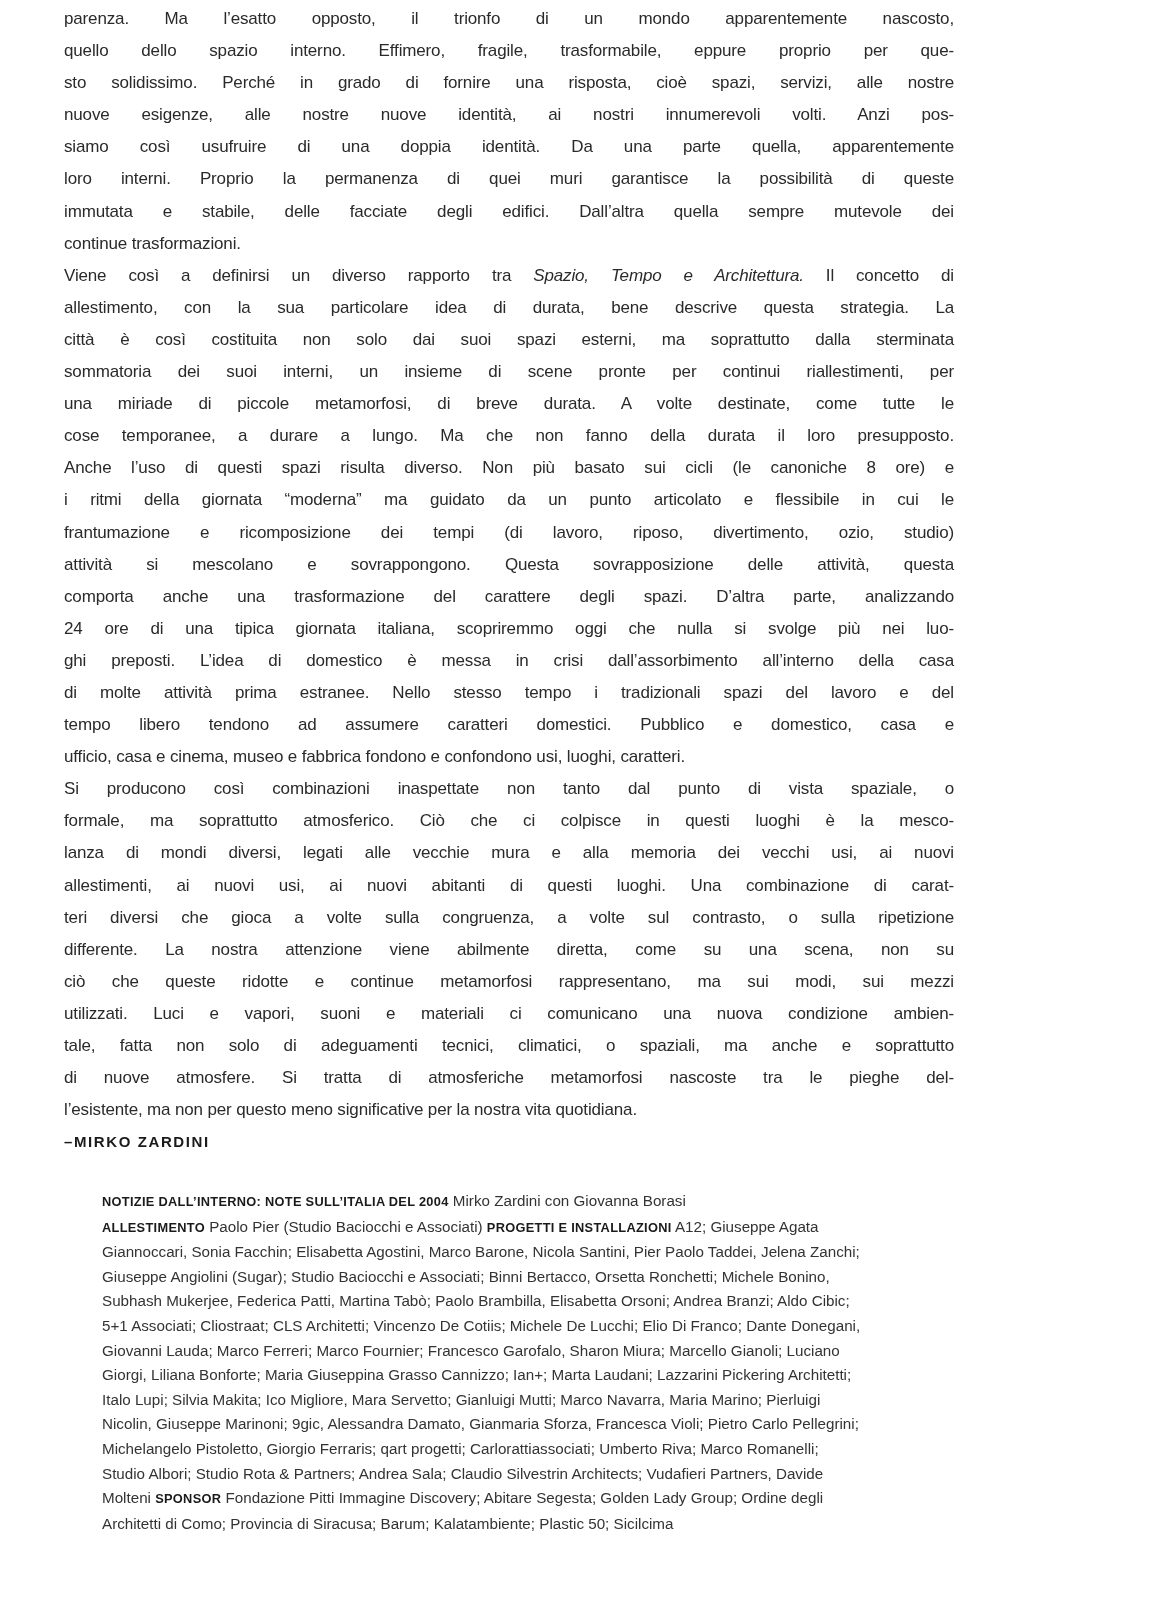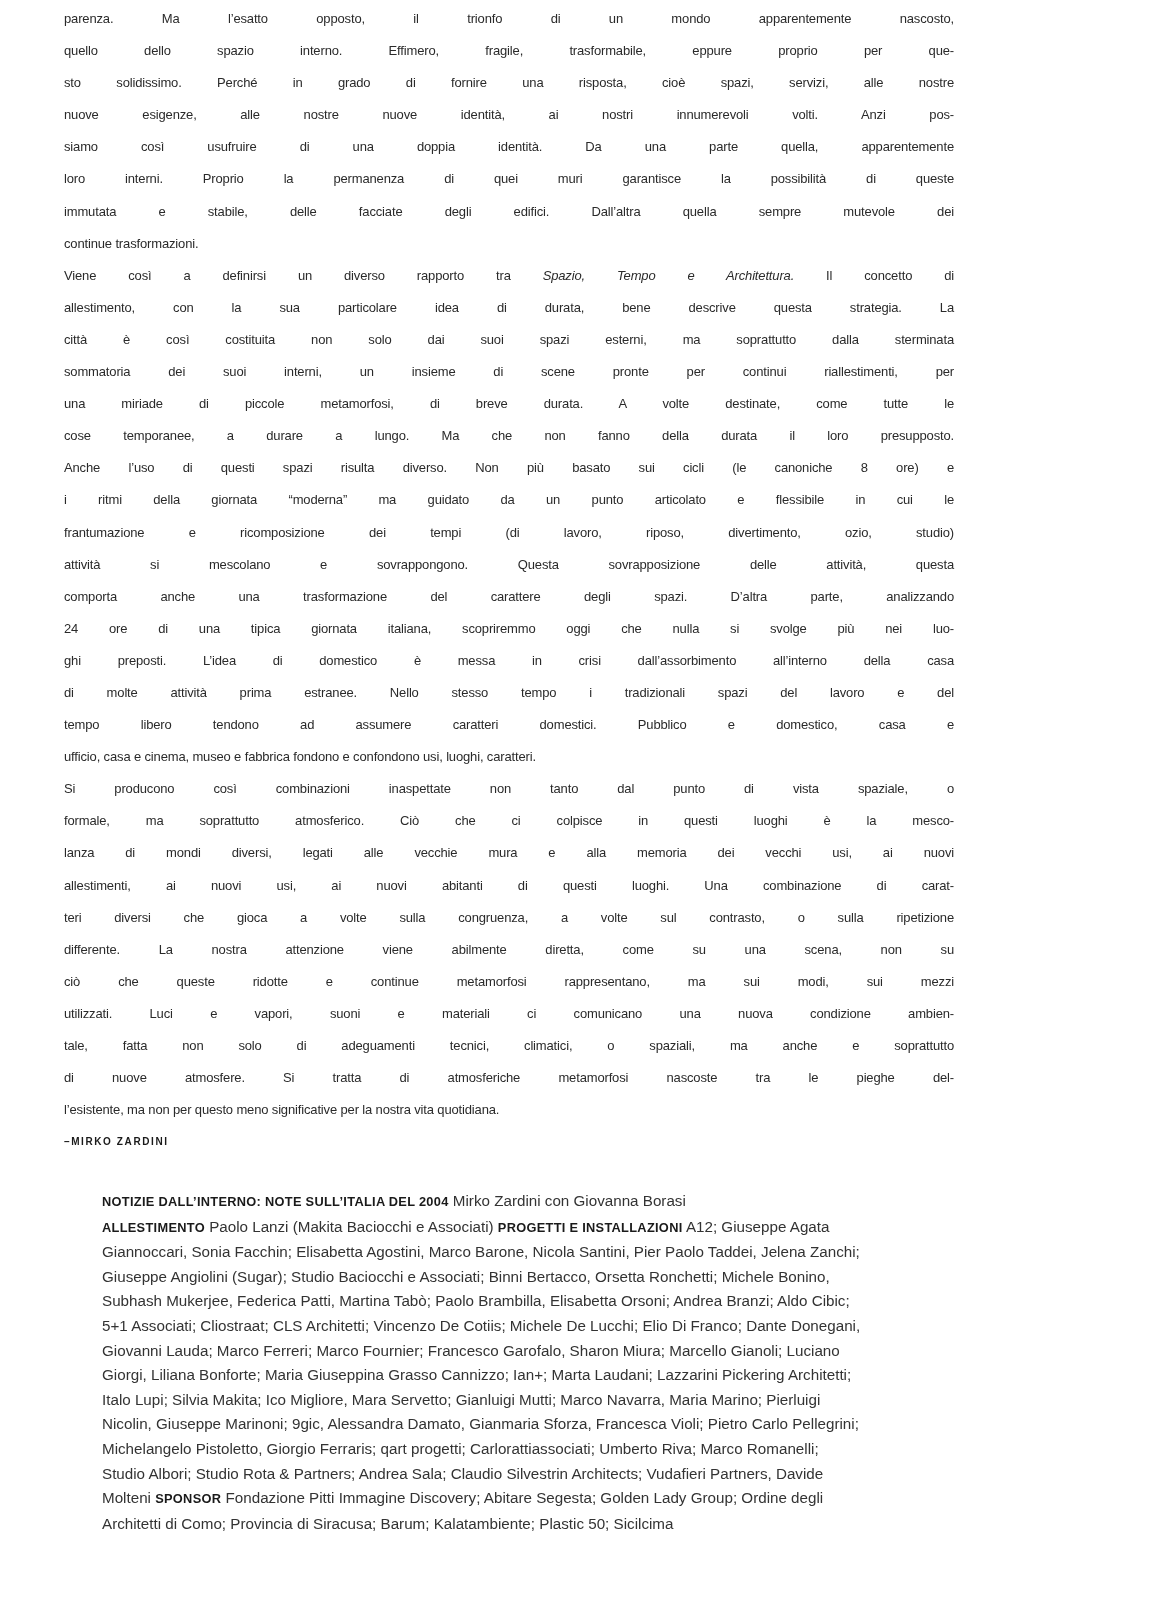--- a/index.html
+++ b/index.html
@@ -3,27 +3,27 @@
 <meta charset="utf-8">
 <style>
   html, body { margin: 0; padding: 0; background: #ffffff; }
   body {
     width: 1155px; height: 1602px; overflow: hidden; position: relative;
     color: #2a2a2a;
     font-family: "Liberation Sans", "DejaVu Sans", sans-serif;
   }
   .page { position: absolute; left: 64px; top: 0; width: 890px; }
   .body-text {
-    font-size: 13px; line-height: 32.1px; letter-spacing: -0.15px;
+    font-size: 17px; line-height: 32.1px; letter-spacing: -0.15px;
     margin: 0; padding-top: 3px; font-stretch: condensed;
   }
   .line { display: block; white-space: nowrap; }
   .line.j { text-align: justify; text-align-last: justify; }
   .sig {
-    font-weight: bold; font-size: 10px; letter-spacing: 1.6px;
+    font-weight: bold; font-size: 15px; letter-spacing: 1.6px;
     margin-top: 3px; height: 26px; line-height: 26px; color: #1a1a1a;
   }
   .credits {
     position: absolute; left: 64px; top: 1189px; width: 900px;
     font-size: 15.2px; line-height: 24.6px; color: #333;
   }
   .credits .line { white-space: nowrap; margin-left: 38px; }
   .label {
     font-weight: bold; font-size: 12.8px; letter-spacing: 0.3px; color: #1a1a1a;
   }
@@ -68,21 +68,21 @@
       <span class="line j">utilizzati. Luci e vapori, suoni e materiali ci comunicano una nuova condizione ambien-</span>
       <span class="line j">tale, fatta non solo di adeguamenti tecnici, climatici, o spaziali, ma anche e soprattutto</span>
       <span class="line j">di nuove atmosfere. Si tratta di atmosferiche metamorfosi nascoste tra le pieghe del-</span>
       <span class="line">l’esistente, ma non per questo meno significative per la nostra vita quotidiana.</span>
     </div>
   <div class="sig">–MIRKO ZARDINI</div>
 </div>
 
 <div class="credits" id="credits">
     <span class="line"><span class="label">NOTIZIE DALL’INTERNO: NOTE SULL’ITALIA DEL 2004</span><span> Mirko Zardini con Giovanna Borasi</span></span>
-    <span class="line"><span class="label">ALLESTIMENTO</span><span> Paolo Lanzi (Makita Baciocchi e Associati) </span><span class="label">PROGETTI E INSTALLAZIONI</span><span> A12; Giuseppe Agata</span></span>
+    <span class="line"><span class="label">ALLESTIMENTO</span><span> Paolo Pier (Studio Baciocchi e Associati) </span><span class="label">PROGETTI E INSTALLAZIONI</span><span> A12; Giuseppe Agata</span></span>
     <span class="line"><span>Giannoccari, Sonia Facchin; Elisabetta Agostini, Marco Barone, Nicola Santini, Pier Paolo Taddei, Jelena Zanchi;</span></span>
     <span class="line"><span>Giuseppe Angiolini (Sugar); Studio Baciocchi e Associati; Binni Bertacco, Orsetta Ronchetti; Michele Bonino,</span></span>
     <span class="line"><span>Subhash Mukerjee, Federica Patti, Martina Tabò; Paolo Brambilla, Elisabetta Orsoni; Andrea Branzi; Aldo Cibic;</span></span>
     <span class="line"><span>5+1 Associati; Cliostraat; CLS Architetti; Vincenzo De Cotiis; Michele De Lucchi; Elio Di Franco; Dante Donegani,</span></span>
     <span class="line"><span>Giovanni Lauda; Marco Ferreri; Marco Fournier; Francesco Garofalo, Sharon Miura; Marcello Gianoli; Luciano</span></span>
     <span class="line"><span>Giorgi, Liliana Bonforte; Maria Giuseppina Grasso Cannizzo; Ian+; Marta Laudani; Lazzarini Pickering Architetti;</span></span>
     <span class="line"><span>Italo Lupi; Silvia Makita; Ico Migliore, Mara Servetto; Gianluigi Mutti; Marco Navarra, Maria Marino; Pierluigi</span></span>
     <span class="line"><span>Nicolin, Giuseppe Marinoni; 9gic, Alessandra Damato, Gianmaria Sforza, Francesca Violi; Pietro Carlo Pellegrini;</span></span>
     <span class="line"><span>Michelangelo Pistoletto, Giorgio Ferraris; qart progetti; Carlorattiassociati; Umberto Riva; Marco Romanelli;</span></span>
     <span class="line"><span>Studio Albori; Studio Rota &amp; Partners; Andrea Sala; Claudio Silvestrin Architects; Vudafieri Partners, Davide</span></span>

